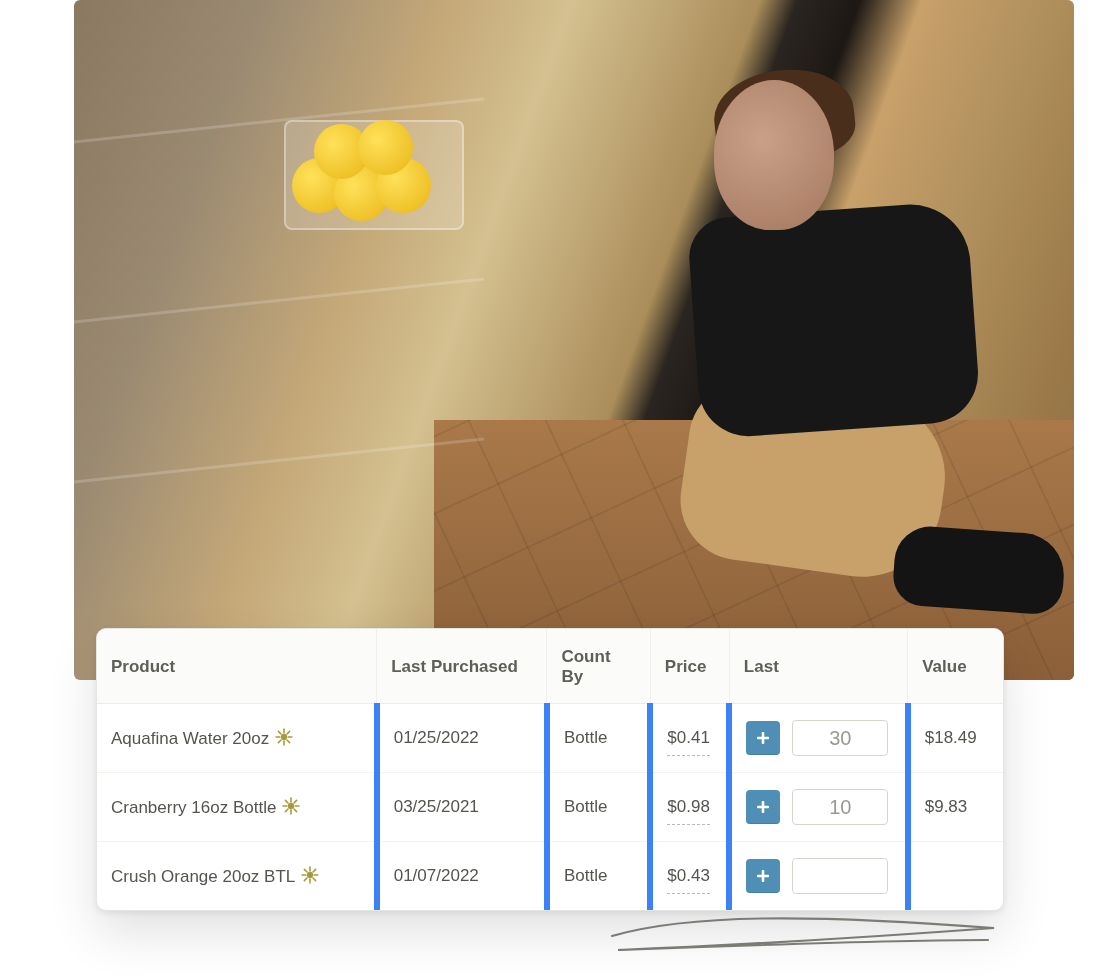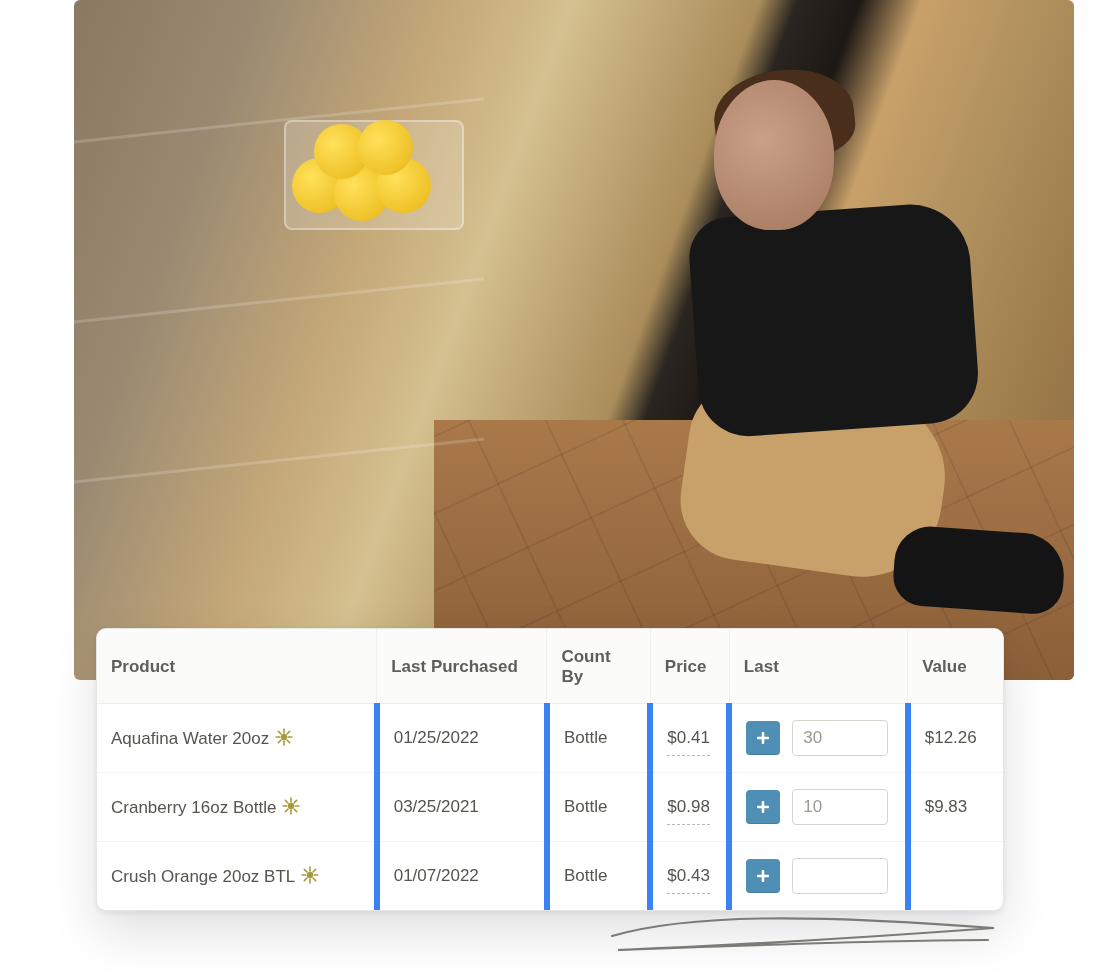--- a/index.html
+++ b/index.html
@@ -118,23 +118,23 @@
     border: none;
     border-radius: 4px;
     display: inline-flex; align-items:center; justify-content:center;
     cursor: pointer;
     box-shadow: inset 0 -1px 0 rgba(0,0,0,0.12);
   }
   .count-input {
     width: 96px; height: 36px;
     border: 1px solid #d6d6cf;
     border-radius: 4px;
-    text-align: left;
+    text-align: center;
     padding: 0 10px;
-    font-size: 17px;
+    font-size: 20px;
     color: #9a9a92;
     background: #fff;
   }
   .count-input::placeholder { color: #b8b8b0; }
 
   .scribble {
     position: absolute;
     left: 608px; top: 906px;
     width: 390px; height: 56px;
   }
@@ -186,21 +186,21 @@
           <td class="col-count">
             <div class="count-cell">
               <button class="plus-btn">
                 <svg width="18" height="18">
                   <use href="#sym-plus"></use>
                 </svg>
               </button>
               <input class="count-input" type="text" value="30" style="">
             </div>
           </td>
-          <td class="col-value">$12.26</td>
+          <td class="col-value">$18.49</td>
         </tr>
         <tr>
           <td class="col-product"><span>Cranberry 16oz Bottle</span><svg width="18" height="18" class="star-icon">
               <use href="#sym-burst"></use>
             </svg></td>
           <td class="col-last">03/25/2021</td>
           <td class="col-countby">Bottle</td>
           <td class="col-price"><span class="price-text">$0.98</span></td>
           <td class="col-count">
             <div class="count-cell">

